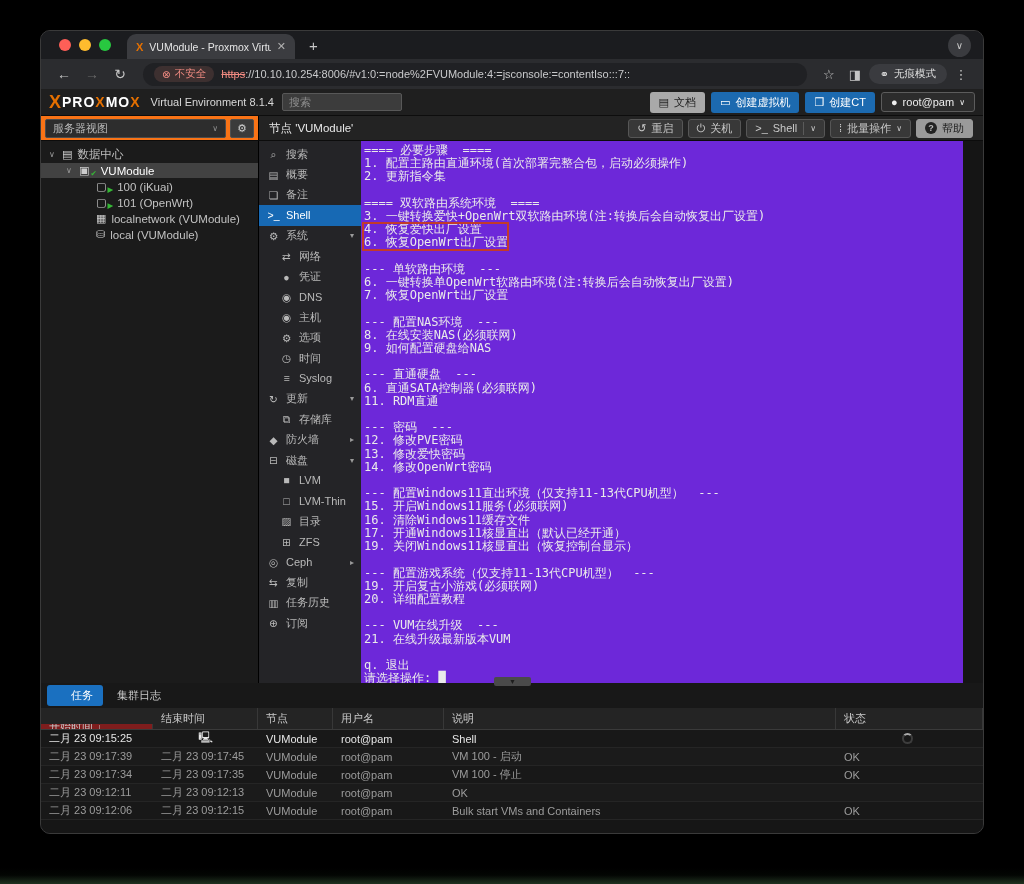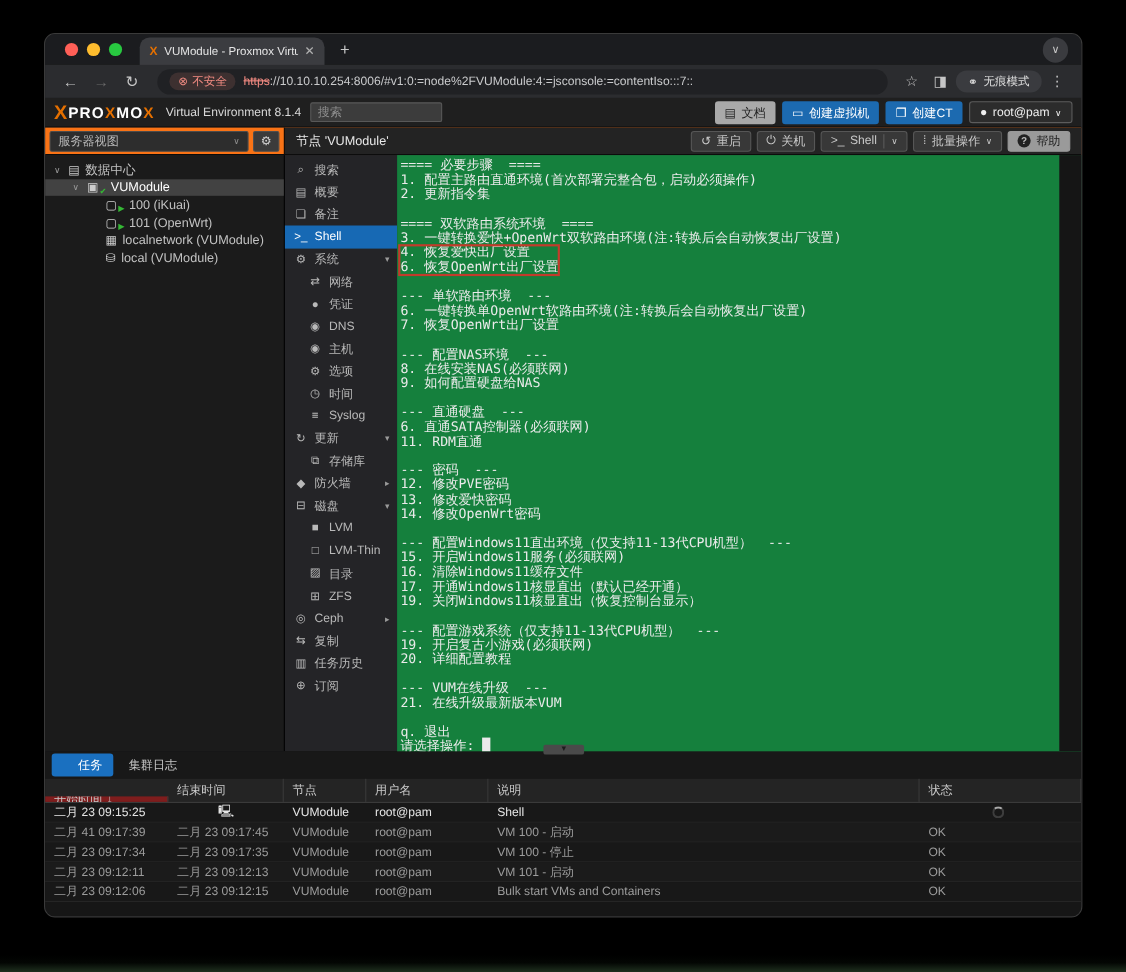--- a/index.html
+++ b/index.html
@@ -85,21 +85,21 @@
   .tree-glyph { color:#cdcdcd; font-size:11px; flex:none; }
   .tree-badge { font-size:7.5px; margin-left:-3px; margin-top:5px; flex:none; }
 
   .menu-panel { width:102px; background:#242427; padding-top:3px; flex:none; }
   .menu-item { display:flex; align-items:center; gap:6px; height:20.4px; position:relative;
                padding-left:calc(8px + var(--indent,0)*13px); color:#b9b9b9; font-size:11px; white-space:nowrap; }
   .menu-item.selected { background:#1769b4; color:#fff; }
   .menu-glyph { width:13px; text-align:center; font-size:10.5px; flex:none; }
   .menu-caret { position:absolute; right:7px; font-size:8px; color:#9a9a9a; }
 
-  .terminal { flex:1; background:#15803d; position:relative; overflow:hidden;
+  .terminal { flex:1; background:#6d28d9; position:relative; overflow:hidden;
               font-family:"DejaVu Sans Mono","Liberation Mono",monospace; }
   .term-lines { position:absolute; left:3px; top:3px; right:22px; }
   .term-line { font-size:12px; line-height:13.2px; color:#eaeaea; white-space:pre; }
   .term-scroll { position:absolute; right:0; top:0; bottom:0; width:20px; background:#151515; }
   .red-box { position:absolute; left:1px; top:81px; width:147px; height:29px;
              border:2px solid #c23b2b; pointer-events:none; }
   .splitter-handle { position:absolute; left:453px; top:646px; width:37px; height:9px; background:#4a4a4a;
                      border-radius:2px; display:flex; align-items:center; justify-content:center;
                      color:#1d1d1d; font-size:7px; z-index:5; }
 
@@ -529,21 +529,21 @@
             <div class="t-cell">VUModule</div>
             <div class="t-cell">root@pam</div>
             <div class="t-cell">Shell</div>
             <div class="t-cell">
               <span></span>
               <span class="spinner show"></span>
             </div>
           </div>
 
           <div class="t-row" style="--indent: 0;">
-            <div class="t-cell">二月 41 09:17:39</div>
+            <div class="t-cell">二月 23 09:17:39</div>
             <div class="t-cell">
               <span>二月 23 09:17:45</span>
 
             </div>
             <div class="t-cell">VUModule</div>
             <div class="t-cell">root@pam</div>
             <div class="t-cell">VM 100 - 启动</div>
             <div class="t-cell">
               <span>OK</span>
 
@@ -566,21 +566,20 @@
           </div>
 
           <div class="t-row" style="--indent: 0;">
             <div class="t-cell">二月 23 09:12:11</div>
             <div class="t-cell">
               <span>二月 23 09:12:13</span>
 
             </div>
             <div class="t-cell">VUModule</div>
             <div class="t-cell">root@pam</div>
-            <div class="t-cell">VM 101 - 启动</div>
             <div class="t-cell">
               <span>OK</span>
 
             </div>
           </div>
 
           <div class="t-row" style="--indent: 0;">
             <div class="t-cell">二月 23 09:12:06</div>
             <div class="t-cell">
               <span>二月 23 09:12:15</span>

